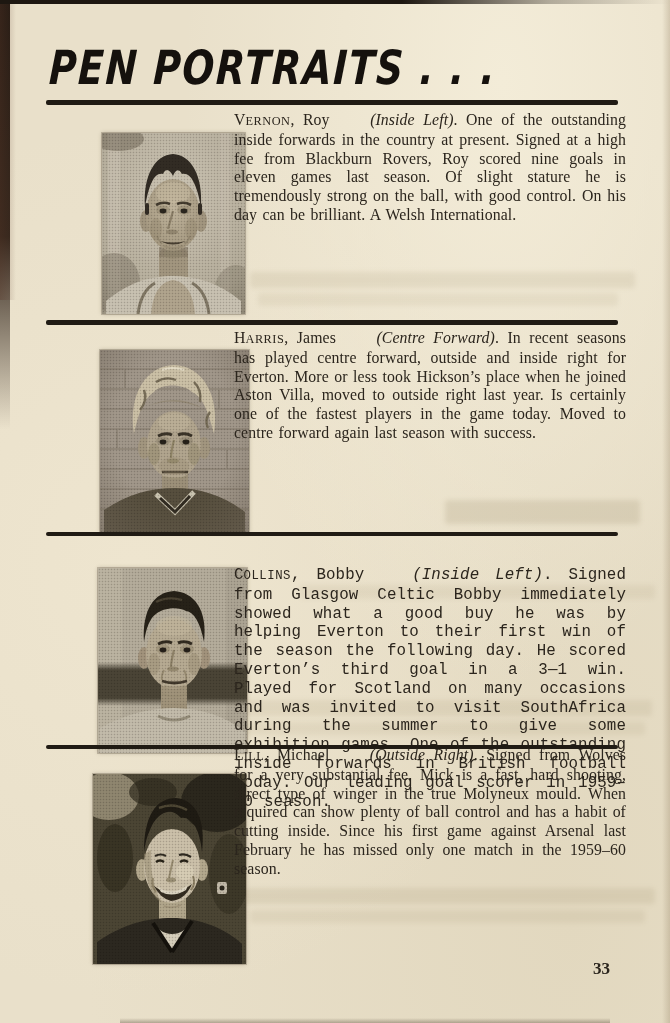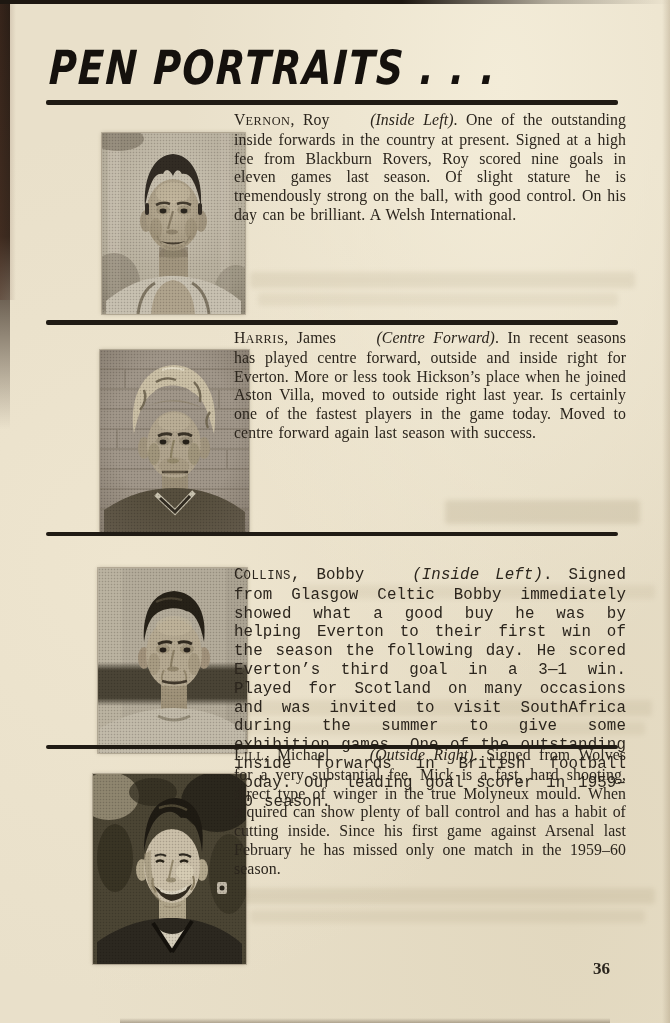--- a/index.html
+++ b/index.html
@@ -278,15 +278,15 @@
       <ellipse cx="92" cy="98" rx="9" ry="8" fill="#ded4bc" opacity="0.6"></ellipse>
       <path d="M60,104 Q58,112 63,118" stroke="#8f8368" stroke-width="2" fill="none"></path>
       <path d="M100,102 Q103,110 98,116" stroke="#8f8368" stroke-width="2" fill="none"></path>
       <path d="M61,112 Q79,126 99,110 Q92,126 78,127 Q67,124 61,112 Z" fill="#332c20"></path>
       <path d="M65,113 Q79,123 95,111 L93,116 Q80,124 68,118 Z" fill="#dcd5c2"></path>
       <path d="M71,132 Q79,135 88,131" stroke="#9a8d73" stroke-width="1.8" fill="none" opacity="0.7"></path>
     </svg>
   </figure>
   <p class="bio bio-4"><span class="cap">L</span><span class="sc">ILL</span><span>, Michael </span><span class="pos">(Outside Right)</span><span>. </span><span>Signed from Wolves for a very substantial fee. Mick is a fast, hard shooting, direct type of winger in the true Molyneux mould. When required can show plenty of ball control and has a habit of cutting inside. Since his first game against Arsenal last February he has missed only one match in the 1959–60 season.</span></p>
 
-  <div class="page-number">36</div>
+  <div class="page-number">33</div>
 
 </div>
 
 </body></html>

